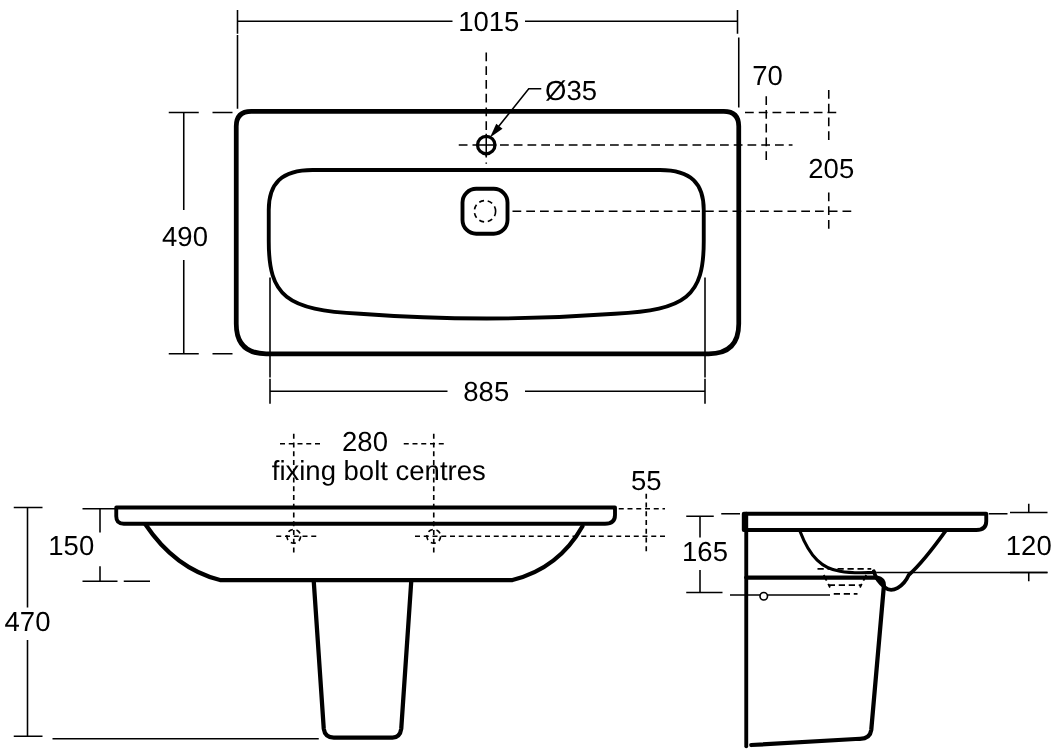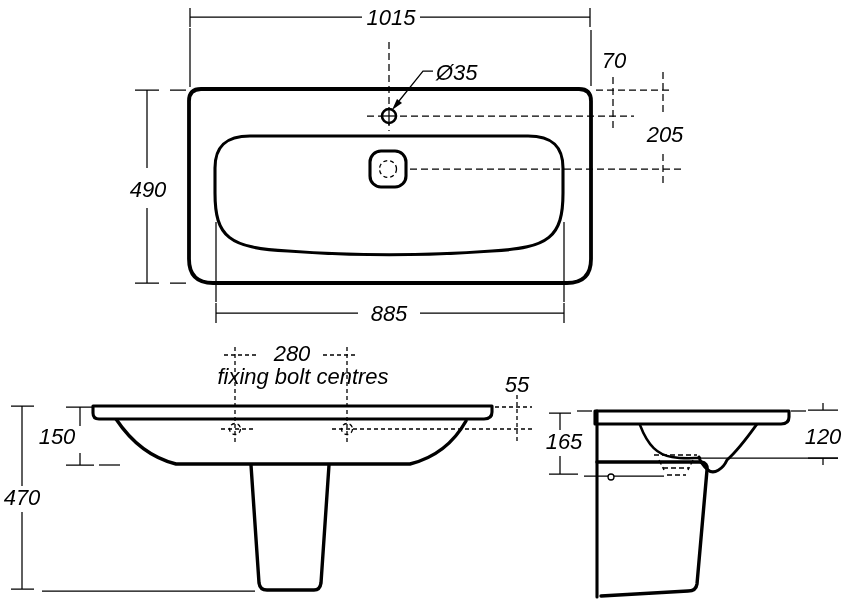--- a/index.html
+++ b/index.html
@@ -1,16 +1,16 @@
 <!DOCTYPE html>
 <html><head>
 <meta charset="utf-8">
 <style>
   html,body{margin:0;padding:0;background:#fff;}
-  .canvas{position:relative;width:844px;height:600px;background:#fff;overflow:hidden;font-style:italic;}
+  .canvas{position:relative;width:844px;height:600px;background:#fff;overflow:hidden;}
   svg{display:block;}
   
   .s3  {stroke:#000;stroke-width:3.1;fill:none;stroke-linecap:round;stroke-linejoin:round;}
   .s3f {stroke:#000;stroke-width:3.1;fill:#fff;stroke-linecap:round;stroke-linejoin:round;}
   .s4f {stroke:#000;stroke-width:3.8;fill:#fff;stroke-linejoin:round;}
   .s25 {stroke:#000;stroke-width:2.5;fill:none;stroke-linecap:round;}
   .thin{stroke:#000;stroke-width:1.25;fill:none;}
   .dash{stroke:#000;stroke-width:1.25;fill:none;stroke-dasharray:7 4;}
   .dsh2{stroke:#000;stroke-width:1.3;fill:none;stroke-dasharray:4 3;}
   .dsh3{stroke:#000;stroke-width:1.4;fill:none;stroke-dasharray:5 3;}

